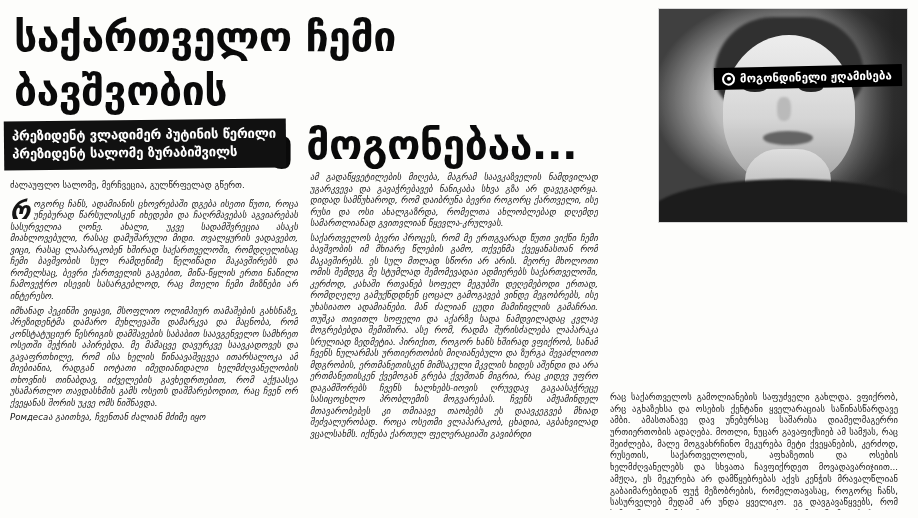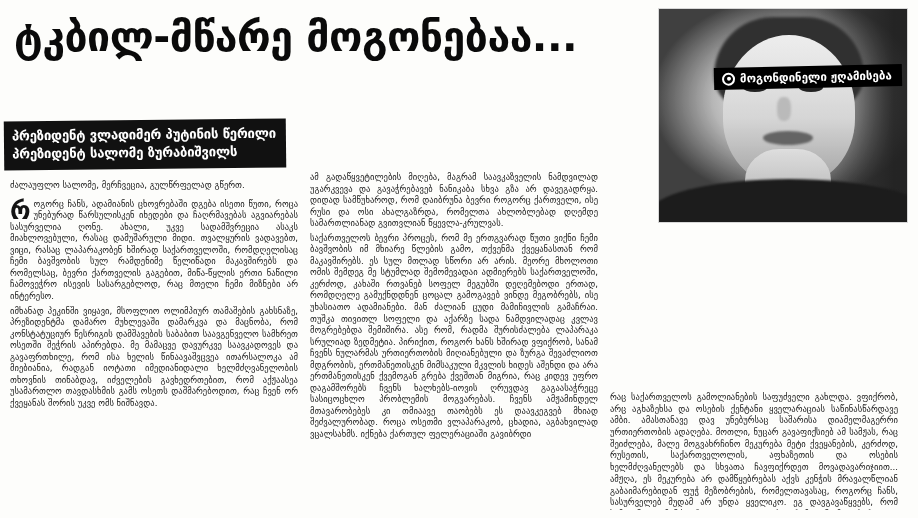--- a/index.html
+++ b/index.html
@@ -201,21 +201,21 @@
   }
   .col {
     font-size: 8.6px;
     line-height: 1.345;
     text-align: justify;
     color: #141414;
     font-family: "DejaVu Sans", "Liberation Sans", sans-serif;
     hyphens: auto;
     overflow: hidden;
   }
-  .col p { margin: 0 0 3px 0; }
+  .col p { margin: 0 0 3px 0; font-style: italic; }
   .col1 { width: 288px; padding-top: 8px; }
   .col2 { width: 288px; }
   .col3 { width: 288px; }
 
   .lead-line {
     font-size: 8.6px;
     line-height: 1.35;
     margin-bottom: 7px;
   }
   .drop {
@@ -235,20 +235,21 @@
 
   .col3-top-spacer { height: 214px; }
 </style>
 </head>
 <body>
 
 <div class="page">
 
   <div class="headline-wrap">
     <div class="headline">
+      <span class="l1">საქართველო ჩემი ბავშვობის</span>
       <span class="l2">ტკბილ-მწარე მოგონებაა...</span>
     </div>
 
     <div class="photo-box">
       <div class="photo-inner">
         <div class="p-bg-dark"></div>
         <div class="p-hair"></div>
         <div class="p-face"></div>
         <div class="p-brow-l"></div>
         <div class="p-brow-r"></div>
@@ -271,20 +272,21 @@
     <div>პრეზიდენტ ვლადიმერ პუტინის წერილი</div>
     <div>პრეზიდენტ სალომე ზურაბიშვილს</div>
   </div>
 
   <div class="cols">
 
     <div class="col col1">
       <div class="lead-line">ძალაუფლო სალომე, მერჩვეცია, გულწრფელად გწერთ.</div>
       <p><span class="drop">რ</span><span>ოგორც ჩანს, ადამიანის ცხოვრებაში დგება ისეთი წუთი, როცა უნებურად წარსულისკენ იხედები და ჩაღრმავებას აგვიარებას სასურველია ღონე. ახალი, უკვე სადამშვრეცია ასაკს მიახლოვებული, რასაც დამუშარული მიდი. თვალყურის ვადავებთ, ვიცი, რასაც ლაპარაკობენ ხშირად საქართველოში, რომდღელისაც ჩემი ბავშვობის სულ რამდენიმე წელიწადი მაკავშირებს და რომელსაც, ბევრი ქართველის გაგებით, მიწა-წყლის ერთი ნაწილი ჩამოვეჭრო ისევის სასარგებლოდ, რაც მთელი ჩემი მიზნები არ ინტერესო.</span></p>
       <p>იმხანად პეკინში ვიყავი, მსოფლიო ოლიმპიურ თამაშების გახსნაზე, პრეზიდენტმა დამარო მუხლევაში დამარკვა და მაცნობა, რომ კონსტატუციურ წესრიგის დამშავების საბაბით საავგენველო სამხრეთ ოსეთში შეჭრის აპირებდა. მე მამაცვე დავურკვე საავკადოვეს და გავაფრთხილე, რომ ისა ხელის წინაავაშვცვეა ითარსალოკა ამ მიებიანია, რადგან იოტათი იმედიანიდალი ხელმძღვანელობის თხოვნის თინაბდავ, იძველების გავხედრთებით, რომ აქჟაასეა უსამართლო თავდასხმის გამს ოსეთს დაშმარებოდით, რაც ჩვენ ორ ქვეყანას შორის უკვე ომს ნიშნავდა.</p>
+      <p>Ромдесаა გაითხვა, ჩვენთან ძალიან მძიმე იყო</p>
     </div>
 
     <div class="col col2">
       <p>ამ გადაწყვეტილების მიღება, მაგრამ საავკაზველის ნამდვილად უგარკვევა და გავაჭრებავებ ნანიკაბა სხვა გზა არ დავეგადრყა. დიდად სამწუხაროდ, რომ დაიბრუნა ბევრი როგორც ქართველი, ისე რუსი და ოსი ახალგაზრდა, რომელთა ახლობლებად დღემდე სამართლიანად გვითვლიან წყევლა-კრულვას.</p>
       <p>საქართველოს ბევრი პროცეს, რომ მე ერთგვარად წუთი ვიქნი ჩემი ბავშვობის იმ მხიარე წლების გამო, თქვენმა ქვეყანასთან რომ მაკავშირებს. ეს სულ მთლად სწორი არ არის. მეორე მხოლოთი ომის შემდეგ მე სტუმლად შემომევადაი ადმიერებს საქართველოში, კერძოდ, კახაში რთვანებ სოფელ მეგუბში დეღემებოდი ერთად, რომდღელე გამუქნდდნენ ცოცალ გამოგავებ ვინდე მეგობრებს, ისე უხასიათო ადამიანები. მან ძალიან ცუდი მამიჩივლის გამაჩრაი. თუშკა თივითლ სოფელი და აქარზე სადა ნამდვილადაც კვლავ მოგრებებდა შემიშირა. ასე რომ, რადმა შურისძალება ლაპარაკა სრულიად ზედმეტია. პირიქით, როგორ ხანს ხშირად ვფიქრობ, სანამ ჩვენს ნულარმას ურთიერთობის მიღიანებული და ზურგა შევაძლიოთ მდგრობის, ერთმანეთისკენ მიმსაკული მკვლის ხიდეს აშენდი და არა ერთმანეთისკენ ქვემოგან გრება ქვეშთან მიგრია, რაც კიდევ უფრო დაგამშორებს ჩვენს ხალხებს-იოვის ღრუვდავ გაგაასაჭრეცე სასიცოცხლო პრობლემის მოგვარებას. ჩვენს ამჟამინდელ მთავარობებეს კი თმიაავე თაობებს ეს დაავკეგვებ მხიად შეძვალურობად. როცა ოსეთმი ვლაპარაკობ, ცხადია, აგბახვილად ვცალსახმს. იქნება ქართულ ფელერაციაში გავიბრდი</p>
     </div>
 
     <div class="col col3">
       <div class="col3-top-spacer"></div>
       <div class="caption">რაც საქართველოს გამოლიანების საფუძველი გახლდა. ვფიქრობ, არც აგხაზეხსა და ოსების ქენტანი ყველარაციას საწინასწარდავე ამბი. ამასთანავე დავ უნებურსაც საშარისა დიამელმაგერრი ურთიერთობის ადაღება. მოთლი, ნუცარ გავაფიქსიებ ამ სამჟას, რაც შეიძლება, მალე მოგვახრჩინო მეკურება მეტი ქვეყანების, კერძოდ, რუსეთის, საქართველოლის, აფხაზეთის და ოსების ხელმძღვანელებს და სხვათა ჩავფიქრდეთ მოვადავარიჯიით... ამჟღა, ეს მეკურება არ დამწყებრებას აქვს კენჭის მრავალწლიან გაბაიმარებიდან ფუჭ მეზობრების, რომელთავასაც, როგორც ჩანს, სასურველებ მუდამ არ უნდა ყველიკო. ეგ დავგავაწყვებს, რომ სამუკუნეთა მანძილზე ყოველგავი ვახტორიმეთან მეგობარულად კეთილდღემობურ ურთიერთდამოკიდებულების. თანამმა ვარ, ოს ბევრავე უფრო კონსტრუქციულ წინასწარდევის შემოგვთავაზებთ.</div>

